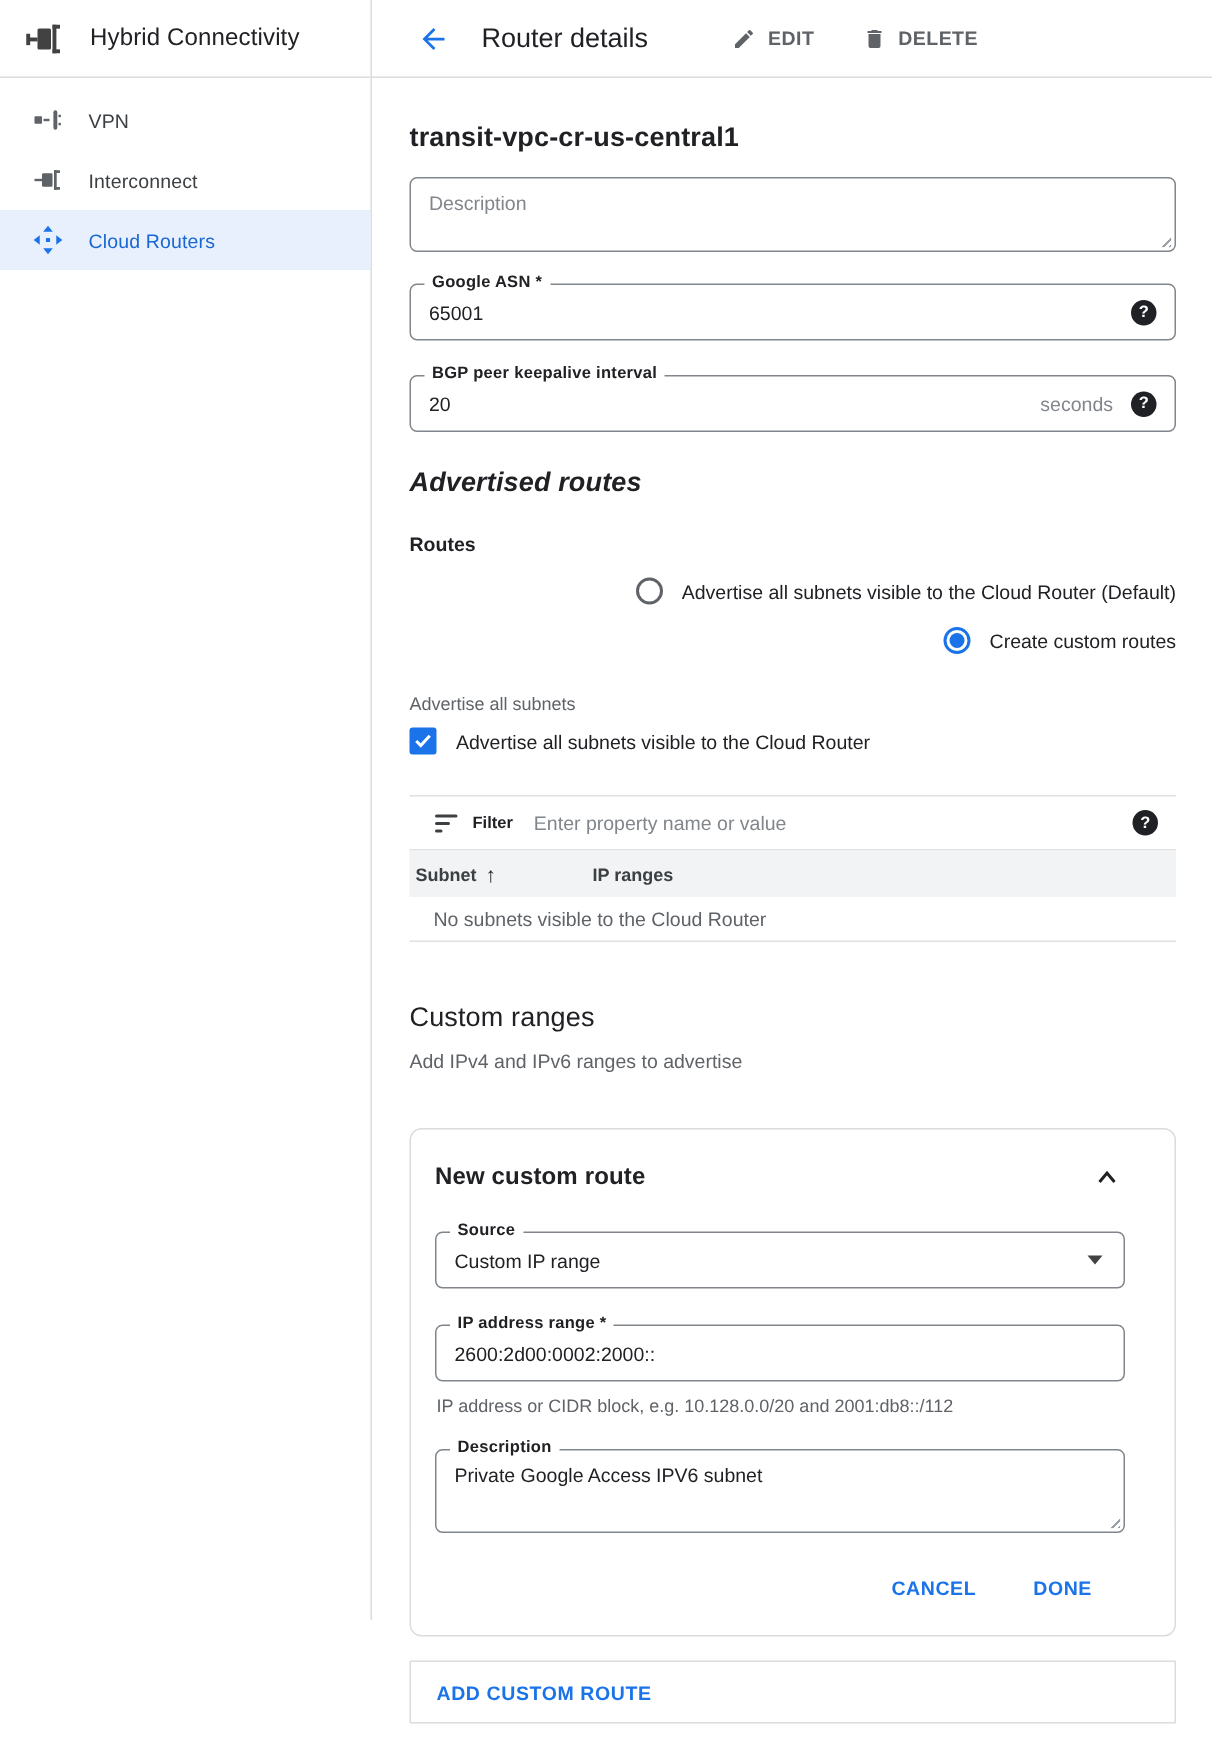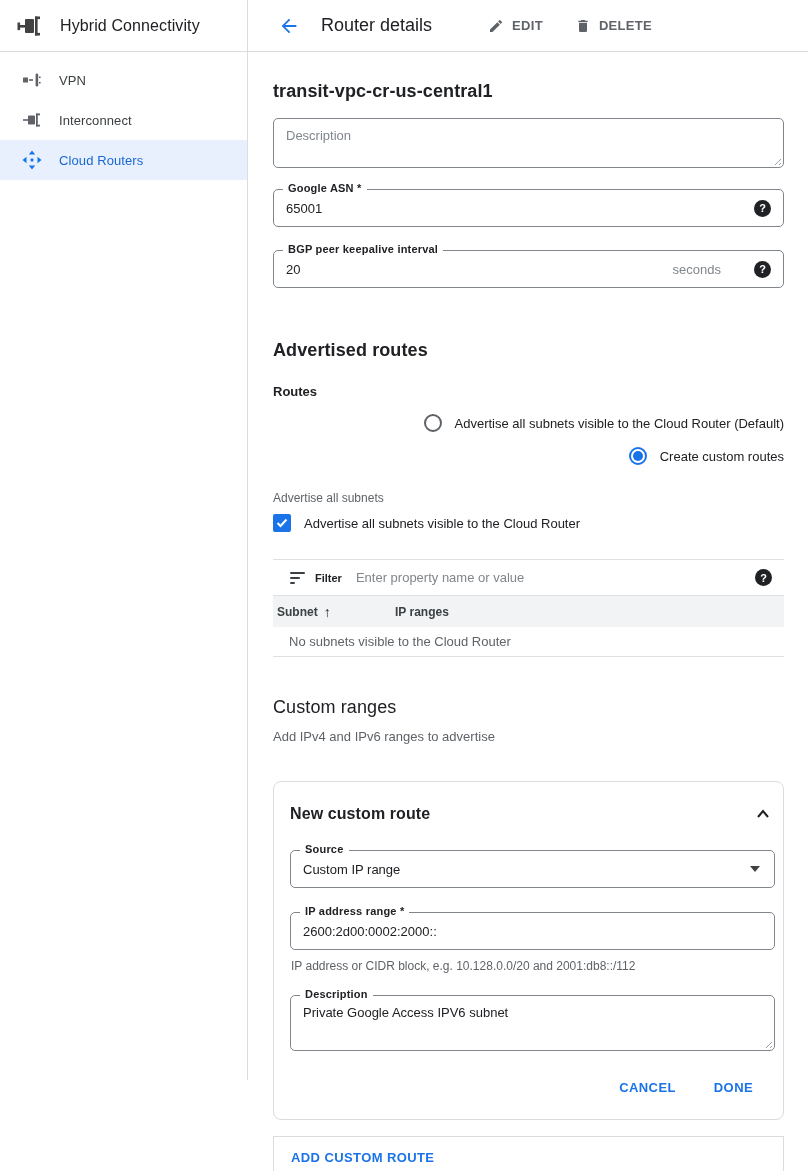--- a/index.html
+++ b/index.html
@@ -42,21 +42,21 @@
     display: flex; align-items: center; gap: 8px; color: #5f6368;
     font-size: 13px; font-weight: bold; letter-spacing: .3px; cursor: pointer;
   }
 
   .content { padding: 0 24px 0 25px; }
   .page-title { font-size: 18px; font-weight: bold; margin-top: 29px; letter-spacing: .1px; }
 
   
   .field {
     position: relative; border: 1px solid #80868b; border-radius: 5px;
-    display: flex; align-items: center; padding: 0 12px; background: #fff; gap: 21px;
+    display: flex; align-items: center; padding: 0 12px; background: #fff;
   }
   .field.h38 { height: 38px; margin-top: 21px; }
   .notch-label {
     position: absolute; top: -8px; left: 9px; background: #fff; padding: 0 5px;
     font-size: 11px; font-weight: bold; color: #202124; letter-spacing: .2px; white-space: nowrap;
   }
   .field input {
     border: none; outline: none; flex: 1; font-size: 13px; color: #202124;
     font-family: "Liberation Sans", sans-serif; background: transparent; min-width: 0;
   }
@@ -76,21 +76,21 @@
   }
   .textarea-wrap textarea::placeholder { color: #80868b; }
   .resize-handle {
     position: absolute; right: 2px; bottom: 2px; width: 9px; height: 9px;
     background: repeating-linear-gradient(135deg, transparent 0 2px, #9aa0a6 2px 3px);
     clip-path: polygon(100% 0, 100% 100%, 0 100%);
   }
 
   
   .section-title { font-size: 18px; font-weight: bold; letter-spacing: .1px; }
-  .advertised-title { margin-top: 52px; }
+  .advertised-title { margin-top: 23px; font-style: italic; }
   .routes-label { margin-top: 23px; font-size: 13px; font-weight: bold; }
   .radio-row { display: flex; align-items: center; gap: 13px; margin-top: 15px; cursor: pointer; justify-content: flex-end; }
   .radio { width: 18px; height: 18px; border-radius: 50%; border: 2px solid #5f6368; flex: 0 0 18px; }
   .radio.checked { border-color: #1a73e8; position: relative; }
   .radio.checked::after {
     content: ""; position: absolute; left: 2px; top: 2px; width: 10px; height: 10px;
     border-radius: 50%; background: #1a73e8;
   }
   .radio-label { font-size: 13px; color: #202124; }
   .subnets-label { margin-top: 26px; font-size: 12px; color: #5f6368; }
@@ -122,21 +122,21 @@
     height: 30px; display: flex; align-items: center; padding-left: 16px;
     color: #5f6368; font-size: 13px; border-bottom: 1px solid #e0e0e0;
   }
 
   .custom-ranges-title { margin-top: 40px; font-weight: normal; }
   .custom-ranges-sub { margin-top: 11px; font-size: 13px; color: #5f6368; }
 
   
   .route-card {
     margin-top: 37px; border: 1px solid #dadce0; border-radius: 8px;
-    padding: 20px 8px 18px 16px; background: #fff;
+    padding: 20px 33px 18px 16px; background: #fff;
   }
   .card-head { display: flex; align-items: center; justify-content: space-between; }
   .card-title { font-size: 16px; font-weight: bold; letter-spacing: .1px; }
   .collapse-btn { width: 24px; height: 24px; display: flex; align-items: center; justify-content: center; cursor: pointer; }
   .select-field { cursor: pointer; }
   .select-value { flex: 1; font-size: 13px; color: #202124; }
   .dropdown-arrow {
     width: 0; height: 0; border-left: 5px solid transparent; border-right: 5px solid transparent;
     border-top: 6px solid #424242; margin-right: 2px;
   }

